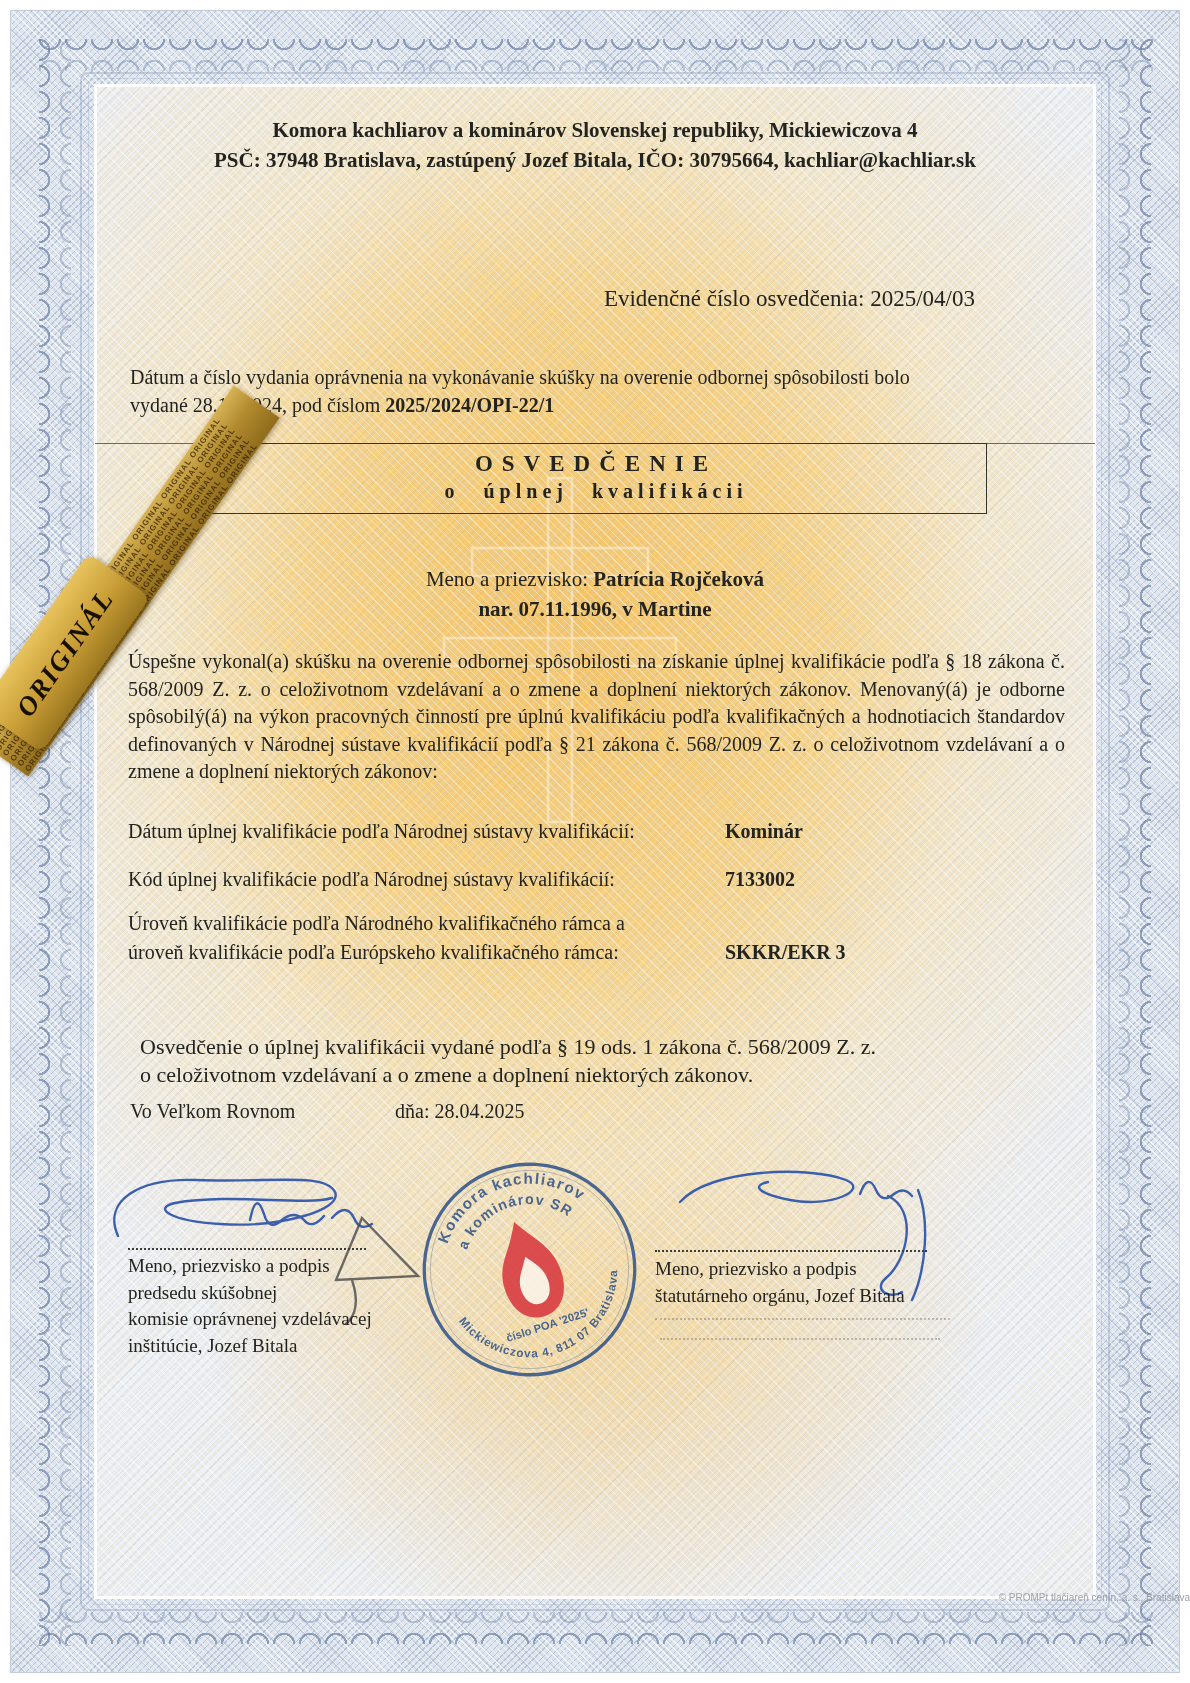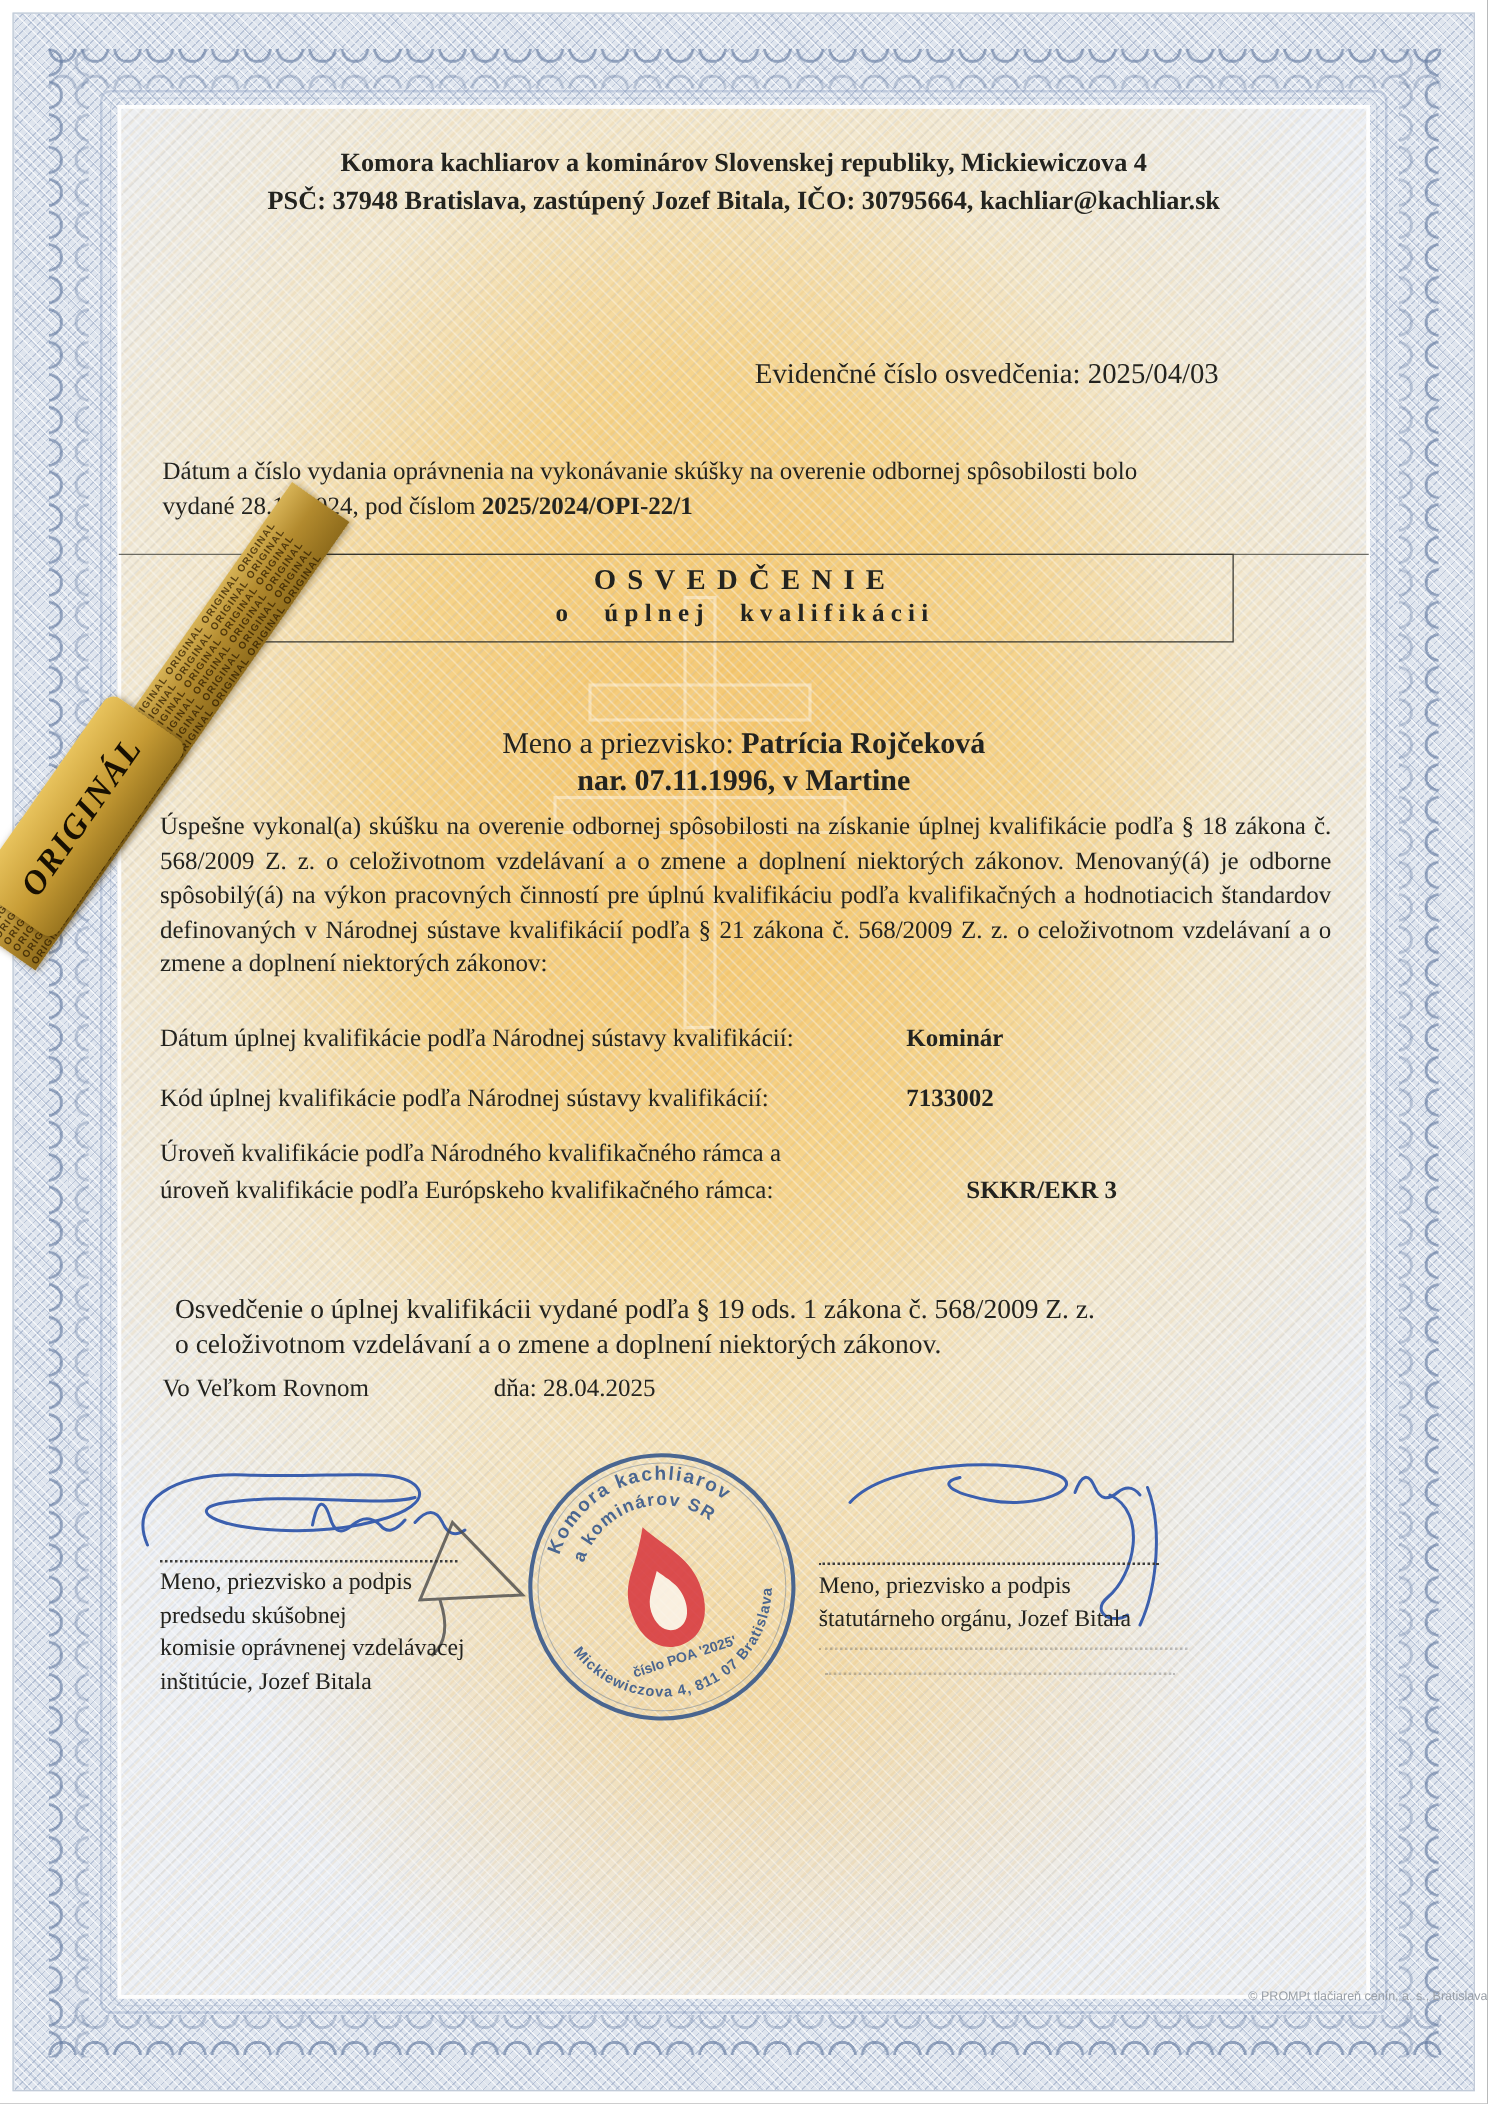--- a/index.html
+++ b/index.html
@@ -44,21 +44,21 @@
   
   .layer{position:absolute;inset:0;}
   .abs{position:absolute;}
   .hdr{top:115px;left:0;right:0;text-align:center;font-weight:700;font-size:21px;line-height:30px;}
   .evidence{top:286px;right:215px;font-size:23px;font-family:Liberation Serif, serif;}
   .authpar{top:363px;left:130px;width:790px;font-size:20px;line-height:28px;}
   .hr-line{top:443px;left:95px;right:95px;height:1px;background:#4a4a42;opacity:.8;}
   .titlebox{top:443px;left:205px;width:780px;height:69px;border:1.5px solid #35352f;text-align:center;}
   .titlebox .t1{margin-top:7px;font-weight:700;font-size:23px;letter-spacing:9px;}
   .titlebox .t2{font-weight:700;font-size:20px;letter-spacing:5px;word-spacing:14px;margin-top:3px;}
-  .nameblock{top:580px;left:0;right:0;text-align:center;font-size:24px;line-height:30px;}
+  .nameblock{top:564px;left:0;right:0;text-align:center;font-size:21px;line-height:30px;}
   .bodypar{top:648px;left:128px;width:937px;font-size:20px;line-height:27.5px;text-align:justify;}
   .fieldrow{left:128px;font-size:20px;}
   .fieldval{left:725px;font-weight:700;font-size:20px;}
   .issuepar{top:1033px;left:140px;width:740px;font-size:22px;line-height:28px;}
   .place{top:1100px;left:130px;font-size:20px;}
   .dateline{top:1100px;left:395px;font-size:20px;}
   .dotline{border-bottom:2.5px dotted #3c3c3c;height:0;}
   .cap{font-size:19px;line-height:26.5px;}
   .faintrow{border-bottom:2px dotted rgba(90,90,90,.35);height:0;}
   .printer{top:1592px;left:0;right:0;text-align:right;font-size:10px;color:#9aa0a8;font-family:"Liberation Sans","DejaVu Sans",sans-serif;}
@@ -144,21 +144,21 @@
     <div class="abs bodypar">Úspešne vykonal(a) skúšku na overenie odbornej spôsobilosti na získanie úplnej kvalifikácie podľa § 18 zákona č. 568/2009 Z. z. o celoživotnom vzdelávaní a o zmene a doplnení niektorých zákonov. Menovaný(á) je odborne spôsobilý(á) na výkon pracovných činností pre úplnú kvalifikáciu podľa kvalifikačných a hodnotiacich štandardov definovaných v Národnej sústave kvalifikácií podľa § 21 zákona č. 568/2009 Z. z. o celoživotnom vzdelávaní a o zmene a doplnení niektorých zákonov:</div>
 
     <div class="abs fieldrow" style="top:820px;">Dátum úplnej kvalifikácie podľa Národnej sústavy kvalifikácií:</div>
     <div class="abs fieldval" style="top:820px;">Kominár</div>
 
     <div class="abs fieldrow" style="top:868px;">Kód úplnej kvalifikácie podľa Národnej sústavy kvalifikácií:</div>
     <div class="abs fieldval" style="top:868px;">7133002</div>
 
     <div class="abs fieldrow" style="top:941px;">úroveň kvalifikácie podľa Európskeho kvalifikačného rámca:</div>
     <div class="abs fieldrow" style="top:912px;">Úroveň kvalifikácie podľa Národného kvalifikačného rámca a</div>
-    <div class="abs fieldval" style="top:941px;margin-left:48px;">SKKR/EKR 3</div>
+    <div class="abs fieldval" style="top:941px;">SKKR/EKR 3</div>
 
     <div class="abs issuepar">Osvedčenie o úplnej kvalifikácii vydané podľa § 19 ods. 1 zákona č. 568/2009 Z. z. o celoživotnom vzdelávaní a o zmene a doplnení niektorých zákonov.</div>
 
     <div class="abs place">Vo Veľkom Rovnom</div>
     <div class="abs dateline">dňa: 28.04.2025</div>
 
     <svg class="abs sig-svg-left" width="340" height="185" viewBox="0 0 340 185">
       <g fill="none" stroke="#3b5fae" stroke-width="2.4" stroke-linecap="round">
         <path d="M18,78 C2,42 40,20 96,22 C170,25 225,14 235,34 C243,52 180,70 120,66 C70,63 52,50 75,45 C130,35 205,48 232,40"></path>
         <path d="M150,62 q6,-30 14,-6 q5,18 18,6 q12,-10 22,0 q8,10 20,-4 m8,2 q14,-16 22,0 q6,14 18,6"></path>

